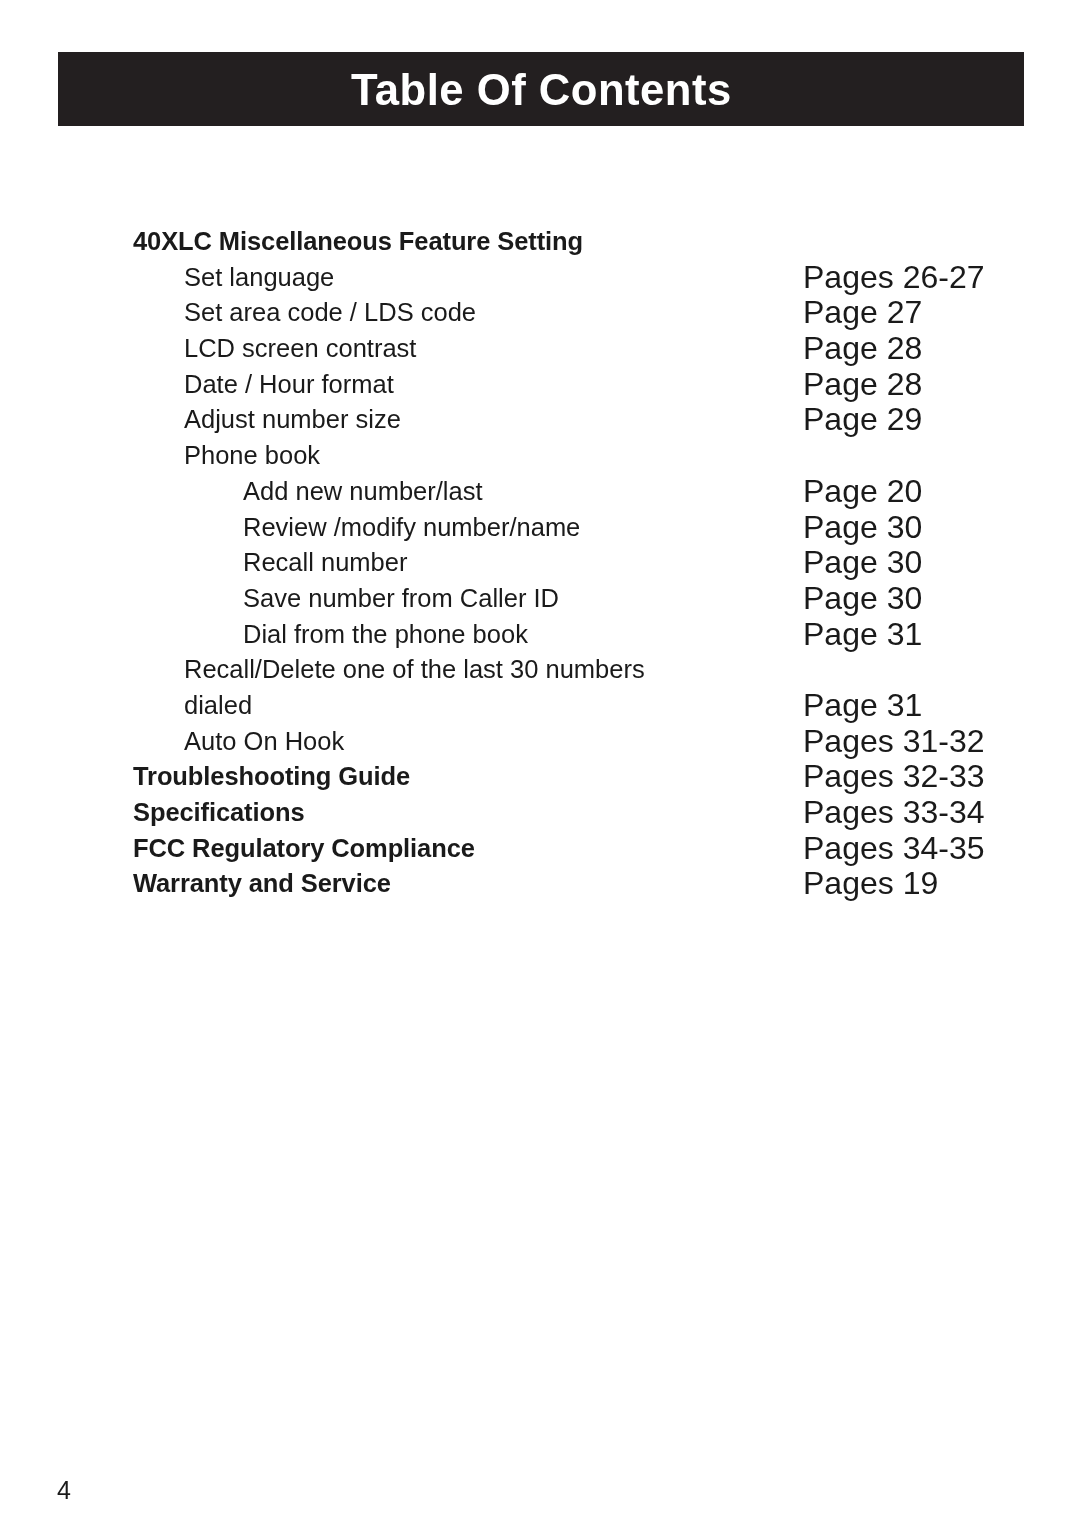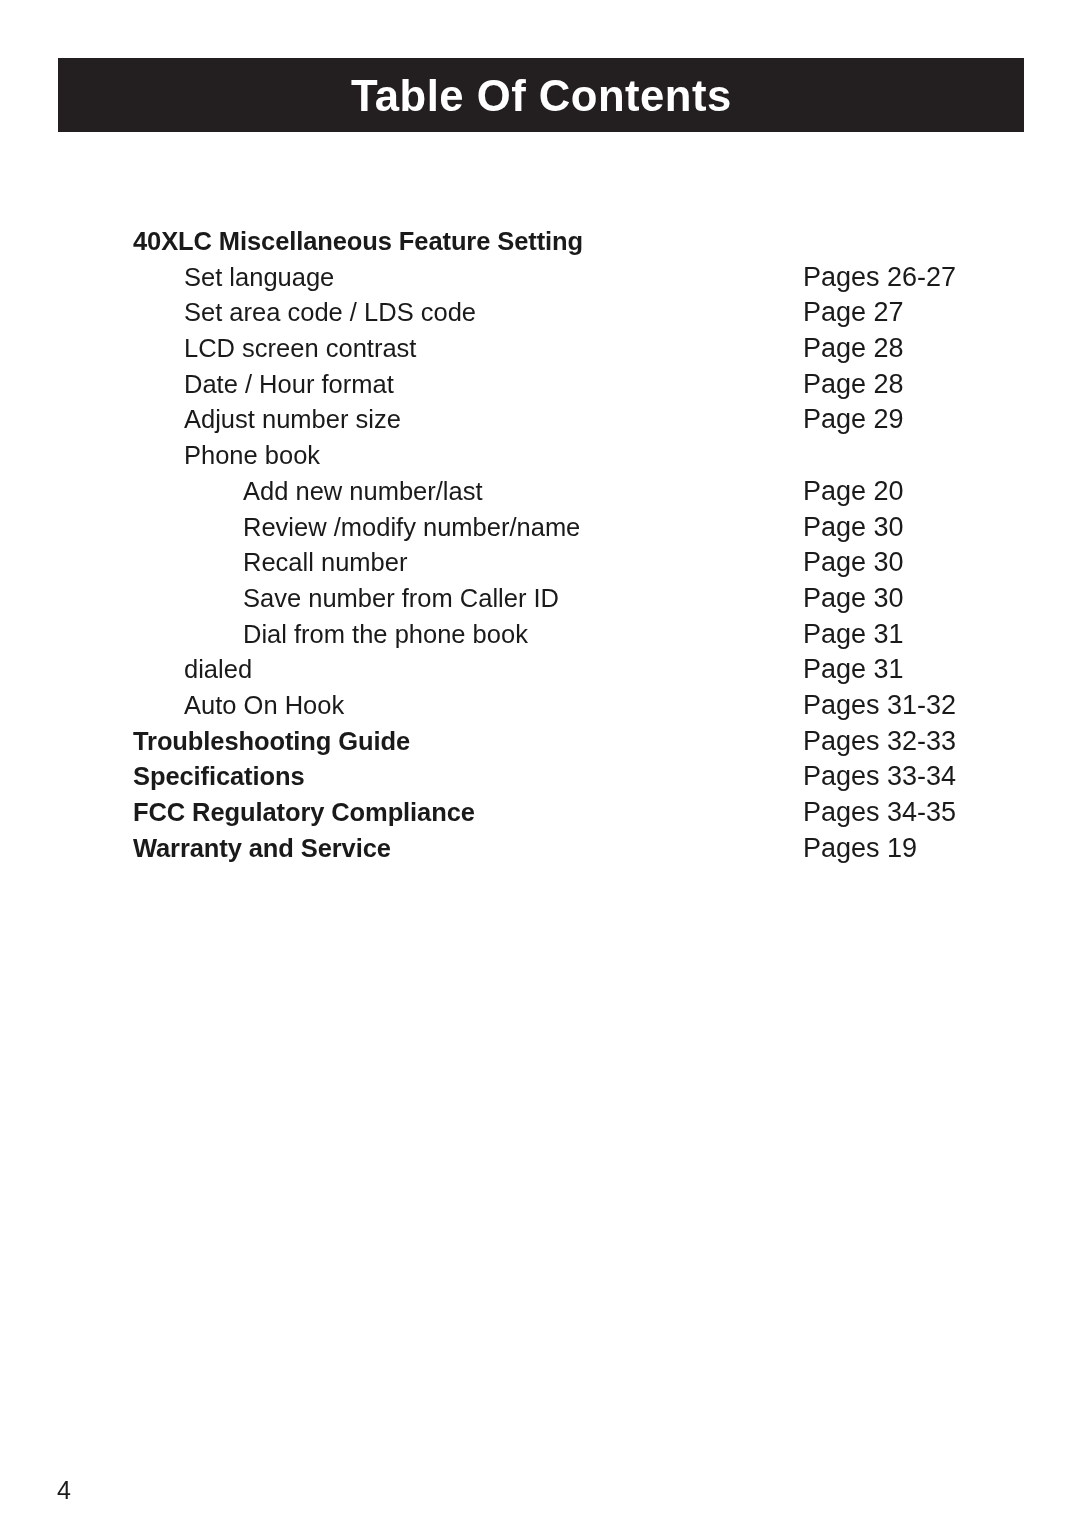--- a/index.html
+++ b/index.html
@@ -14,21 +14,21 @@
     position: relative;
     font-family: "Liberation Sans", sans-serif;
     color: #1a1a1a;
     overflow: hidden;
   }
 
   
   #banner {
     position: absolute;
     left: 58px;
-    top: 58px;
+    top: 52px;
     width: 966px;
     height: 74px;
     background: #231f20;
     display: flex;
     align-items: center;
     justify-content: center;
   }
   #banner-title {
     color: #ffffff;
     font-family: "Liberation Sans", sans-serif;
@@ -58,21 +58,21 @@
     position: absolute;
     top: 0;
     font-size: 25.5px;
     line-height: 35.7px;
     white-space: nowrap;
   }
   .toc-page {
     position: absolute;
     top: 0;
     left: 803px;
-    font-size: 27px;
+    font-size: 32px;
     line-height: 35.7px;
     white-space: nowrap;
   }
   
   .lvl0 > .toc-label { left: 133px; }
   .lvl1 > .toc-label { left: 184px; }
   .lvl2 > .toc-label { left: 243px; }
 
   
   .bold > .toc-label {
@@ -139,20 +139,23 @@
     </div>
     <div class="toc-row lvl2 regular">
       <span class="toc-label">Save number from Caller ID</span>
       <span class="toc-page">Page 30</span>
     </div>
     <div class="toc-row lvl2 regular">
       <span class="toc-label">Dial from the phone book</span>
       <span class="toc-page">Page 31</span>
     </div>
     <div class="toc-row lvl1 regular">
+      <span class="toc-label">Recall/Delete one of the last 30 numbers</span>
+    </div>
+    <div class="toc-row lvl1 regular">
       <span class="toc-label">dialed</span>
       <span class="toc-page">Page 31</span>
     </div>
     <div class="toc-row lvl1 regular">
       <span class="toc-label">Auto On Hook</span>
       <span class="toc-page">Pages 31-32</span>
     </div>
     <div class="toc-row lvl0 bold">
       <span class="toc-label">Troubleshooting Guide</span>
       <span class="toc-page">Pages 32-33</span>

